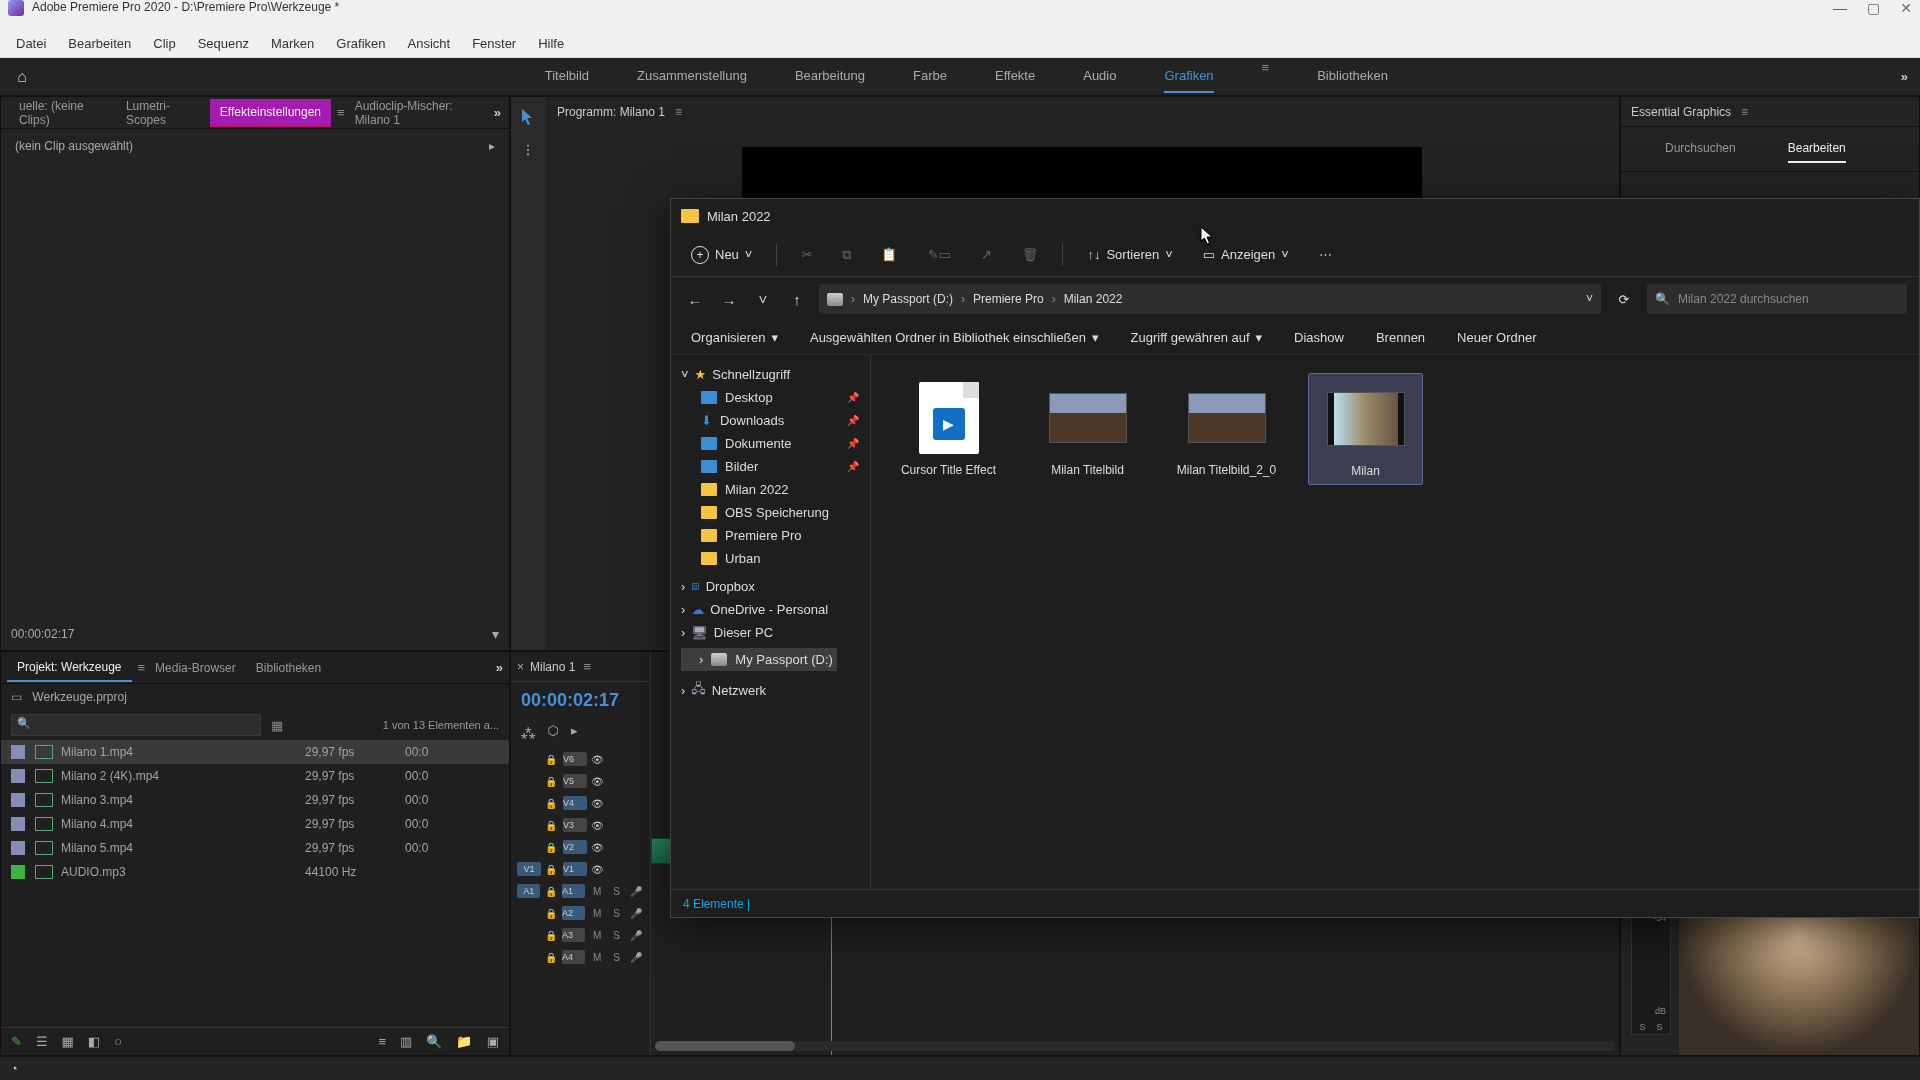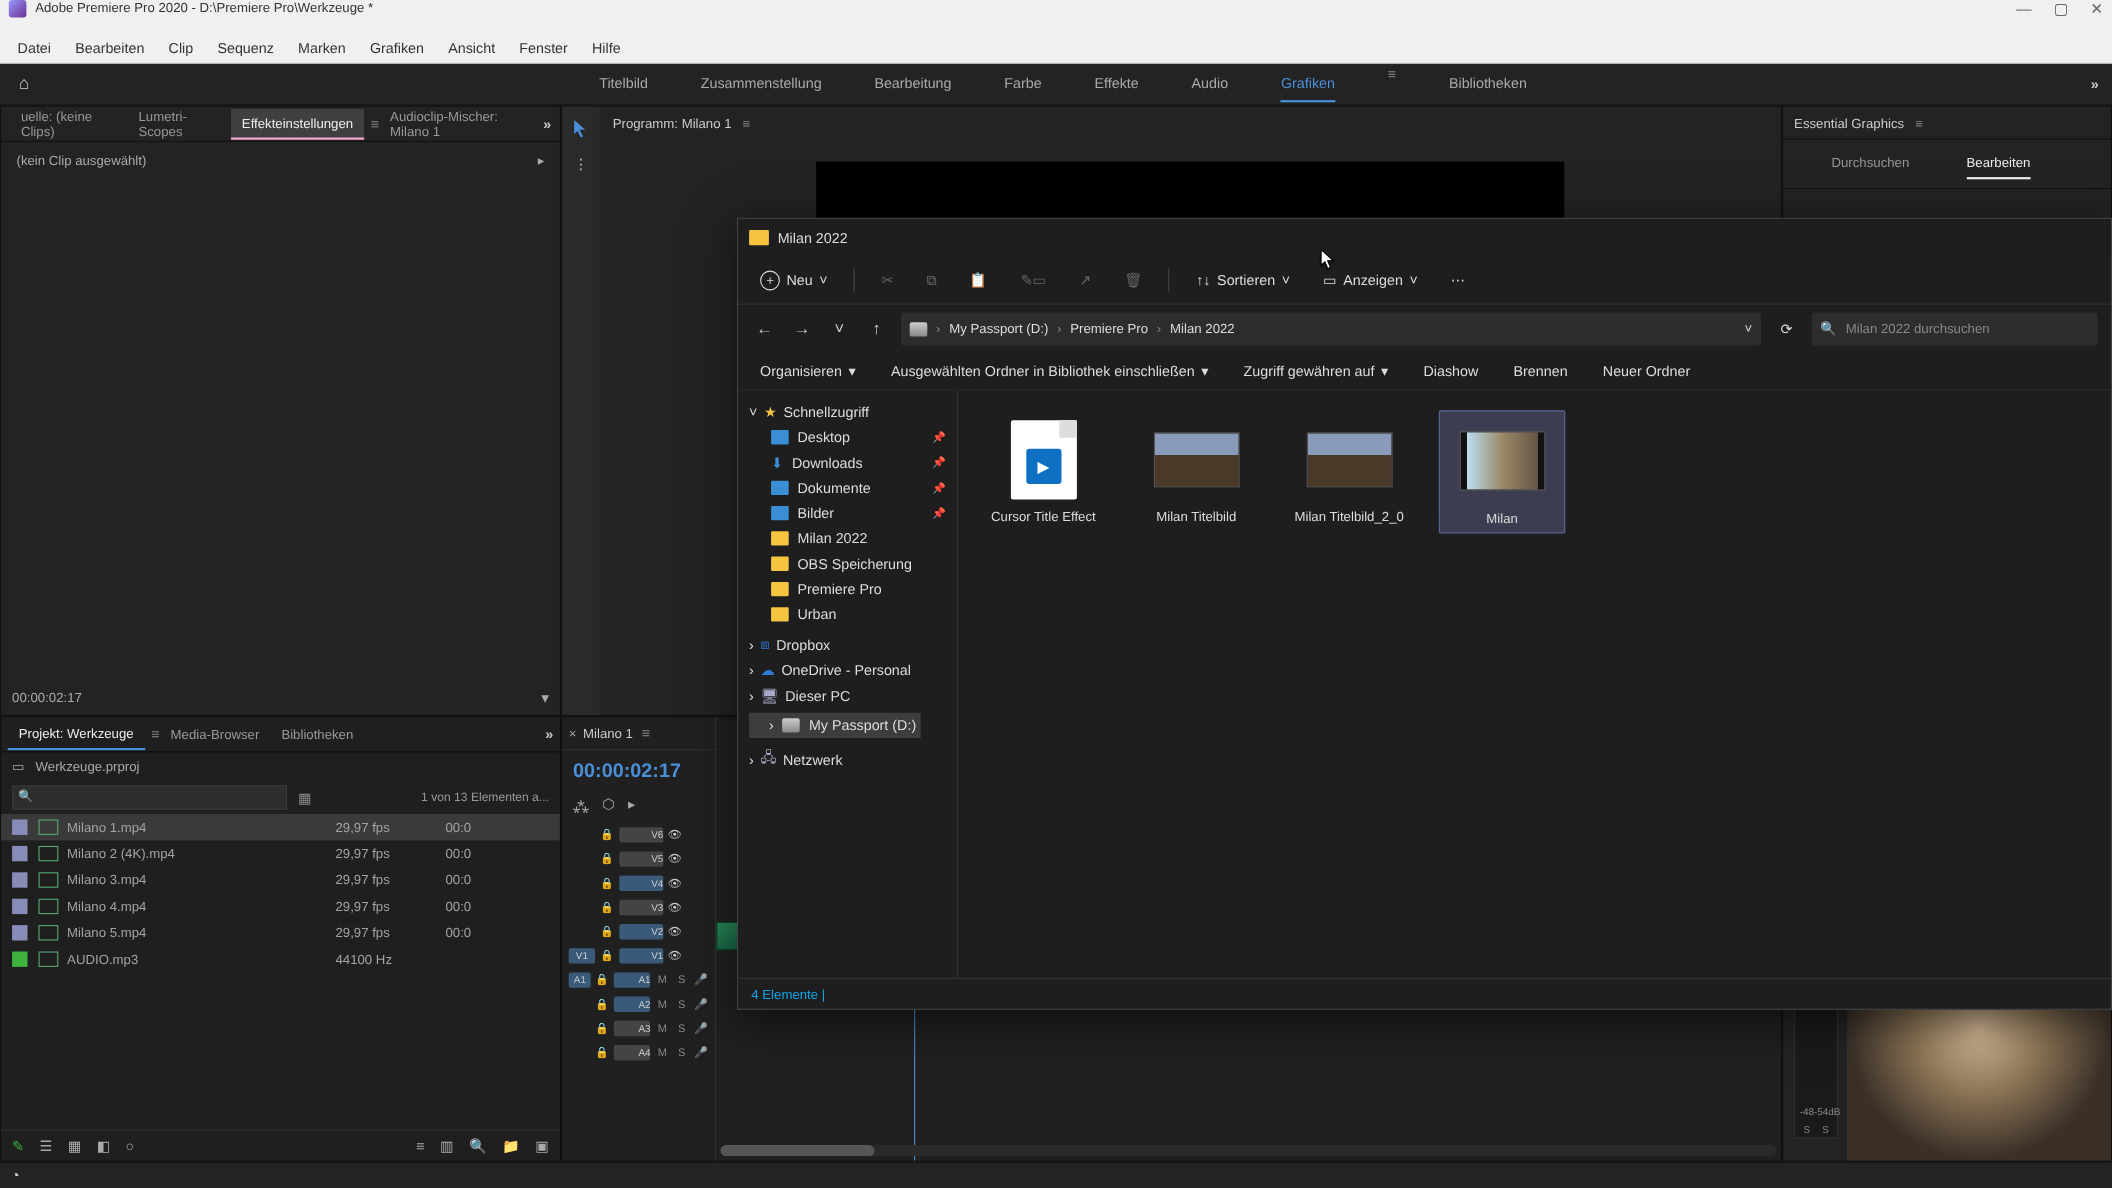--- a/index.html
+++ b/index.html
@@ -27,21 +27,21 @@
 
 .main { display: flex; height: calc(100% - 96px - 24px); background: #1a1a1a; }
 
 
 .left-col { display: flex; flex-direction: column; width: 510px; }
 
 
 .source-panel { height: 555px; background: #232323; border: 1px solid #111; display: flex; flex-direction: column; }
 .panel-tabs { display: flex; align-items: center; height: 32px; border-bottom: 1px solid #111; padding: 0 8px; }
 .panel-tab { padding: 6px 10px; color: #999; font-size: 12px; cursor: pointer; }
-.panel-tab.active { color: #eee; background: #404040; border-bottom: 2px solid #f9a8d4; }
+.panel-tab.active { color: #eee; background: #a21caf; border-bottom: 2px solid #be185d; }
 .panel-hamburger { margin-left: 6px; color: #888; cursor: pointer; }
 .panel-expand { margin-left: auto; color: #ccc; cursor: pointer; font-weight: bold; }
 .no-clip-row { padding: 10px 14px; display: flex; align-items: center; justify-content: space-between; color: #aaa; font-size: 12px; }
 .timecode-small { padding: 8px 10px; color: #aaa; font-size: 12px; margin-top: auto; display: flex; justify-content: space-between; align-items: center; }
 
 
 .project-panel { flex: 1; background: #1f1f1f; border: 1px solid #111; display: flex; flex-direction: column; }
 .proj-tabs { display: flex; align-items: center; height: 32px; border-bottom: 1px solid #111; padding: 0 6px; }
 .proj-tab { padding: 6px 10px; font-size: 12px; color: #999; cursor: pointer; }
 .proj-tab.active { color: #eee; border-bottom: 2px solid #4a90d9; }
@@ -82,40 +82,40 @@
 .timeline-left { width: 140px; border-right: 1px solid #333; display: flex; flex-direction: column; }
 .tl-tab-row { display: flex; align-items: center; height: 30px; padding: 0 6px; border-bottom: 1px solid #333; }
 .tl-close { color: #aaa; margin-right: 6px; cursor: pointer; font-size: 12px; }
 .tl-name { color: #ccc; font-size: 12px; }
 .tl-timecode { color: #4a90d9; font-size: 18px; font-weight: bold; padding: 8px 10px; }
 .tl-icons-row { display: flex; gap: 12px; padding: 4px 10px; color: #aaa; }
 .tl-tracks { flex: 1; padding: 4px 6px; display: flex; flex-direction: column; gap: 2px; font-size: 10px; color: #ccc; }
 .track-row { display: flex; align-items: center; gap: 4px; height: 20px; }
 .track-src { width: 24px; text-align: center; background: #3a5a7a; border-radius: 2px; font-size: 9px; padding: 2px 0; }
 .track-lock { width: 14px; text-align: center; }
-.track-tgt { width: 40px; text-align: right; background: #444; border-radius: 2px; font-size: 9px; padding: 2px 0; }
+.track-tgt { width: 24px; text-align: left; background: #444; border-radius: 2px; font-size: 9px; padding: 2px 0; }
 .track-tgt.on { background: #3a5a7a; }
 .track-eye { width: 14px; }
 .track-btn { width: 16px; text-align: center; color: #888; }
 .timeline-tracks-area { flex: 1; position: relative; }
 .audio-clip-strip { position: absolute; left: 0; right: 12px; top: 186px; height: 26px; background: linear-gradient(to bottom, #2a8a5a, #1a6a4a); border: 1px solid #0a4a2a; }
 .playhead { position: absolute; left: 180px; top: 0; bottom: 0; width: 1px; background: #4a90d9; }
 .tl-scroll { position: absolute; bottom: 4px; left: 4px; right: 4px; height: 10px; background: #2a2a2a; border-radius: 5px; }
 .tl-scroll-thumb { width: 140px; height: 100%; background: #555; border-radius: 5px; }
 
 
 .right-col { width: 300px; background: #232323; border: 1px solid #111; display: flex; flex-direction: column; }
 .eg-header { display: flex; align-items: center; height: 30px; padding: 0 10px; border-bottom: 1px solid #111; font-size: 12px; }
 .eg-tabs { display: flex; gap: 24px; padding: 8px 16px; border-bottom: 1px solid #111; font-size: 12px; }
 .eg-tab { color: #999; cursor: pointer; padding: 6px 0; margin-left: 28px; }
 .eg-tab.active { color: #eee; border-bottom: 2px solid #eee; }
 .eg-body { flex: 1; position: relative; }
 .webcam { position: absolute; bottom: 0; right: 0; width: 240px; height: 170px; background: radial-gradient(ellipse at 50% 30%, #d4b896 0%, #8a7355 35%, #3a3028 70%); border-radius: 4px 0 0 0; }
 .audio-meter { position: absolute; bottom: 20px; left: 10px; width: 40px; height: 220px; background: #1a1a1a; border: 1px solid #333; display: flex; flex-direction: column; }
-.meter-scale { flex: 1; display: flex; flex-direction: row; justify-content: space-between; padding: 4px; font-size: 9px; color: #888; align-items: flex-end; }
+.meter-scale { flex: 1; display: flex; flex-direction: column; justify-content: space-between; padding: 4px; font-size: 9px; color: #888; align-items: flex-end; }
 .meter-solo { display: flex; justify-content: space-around; padding: 2px; font-size: 9px; color: #888; }
 
 
 .statusbar { height: 24px; background: #232323; border-top: 1px solid #111; display: flex; align-items: center; padding: 0 10px; }
 
 
 .explorer { position: absolute; top: 198px; left: 670px; width: 1250px; height: 720px; background: #1e1e1e; border: 1px solid #444; box-shadow: 0 8px 40px rgba(0,0,0,0.6); display: flex; flex-direction: column; color: #ddd; }
 .exp-titlebar { height: 34px; display: flex; align-items: center; padding: 0 10px; background: #1e1e1e; }
 .exp-folder-icon { width: 18px; height: 14px; background: #f5c542; margin-right: 8px; border-radius: 1px; }
 .exp-title { font-size: 13px; }

